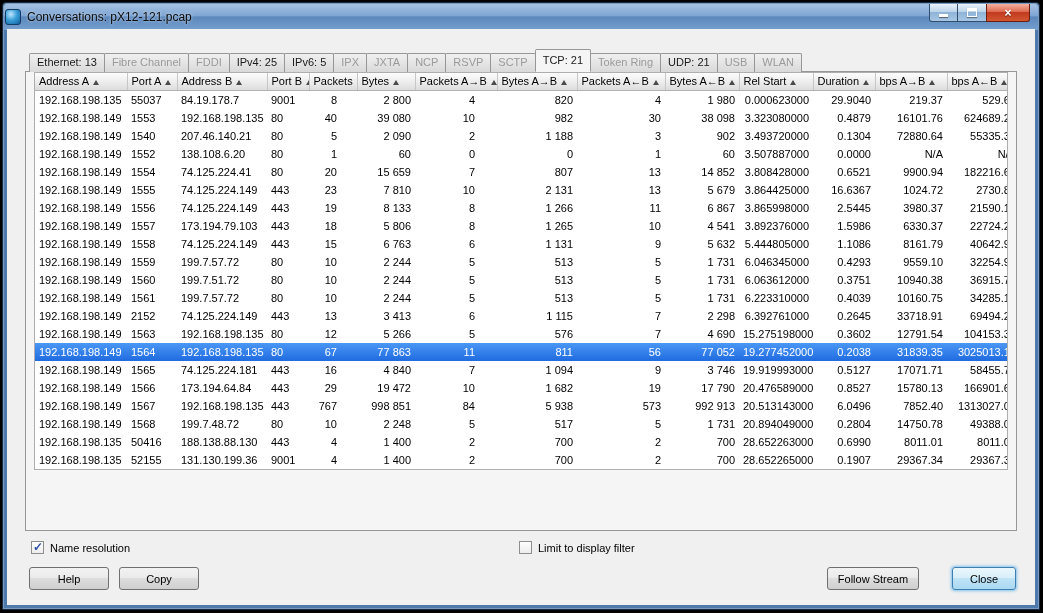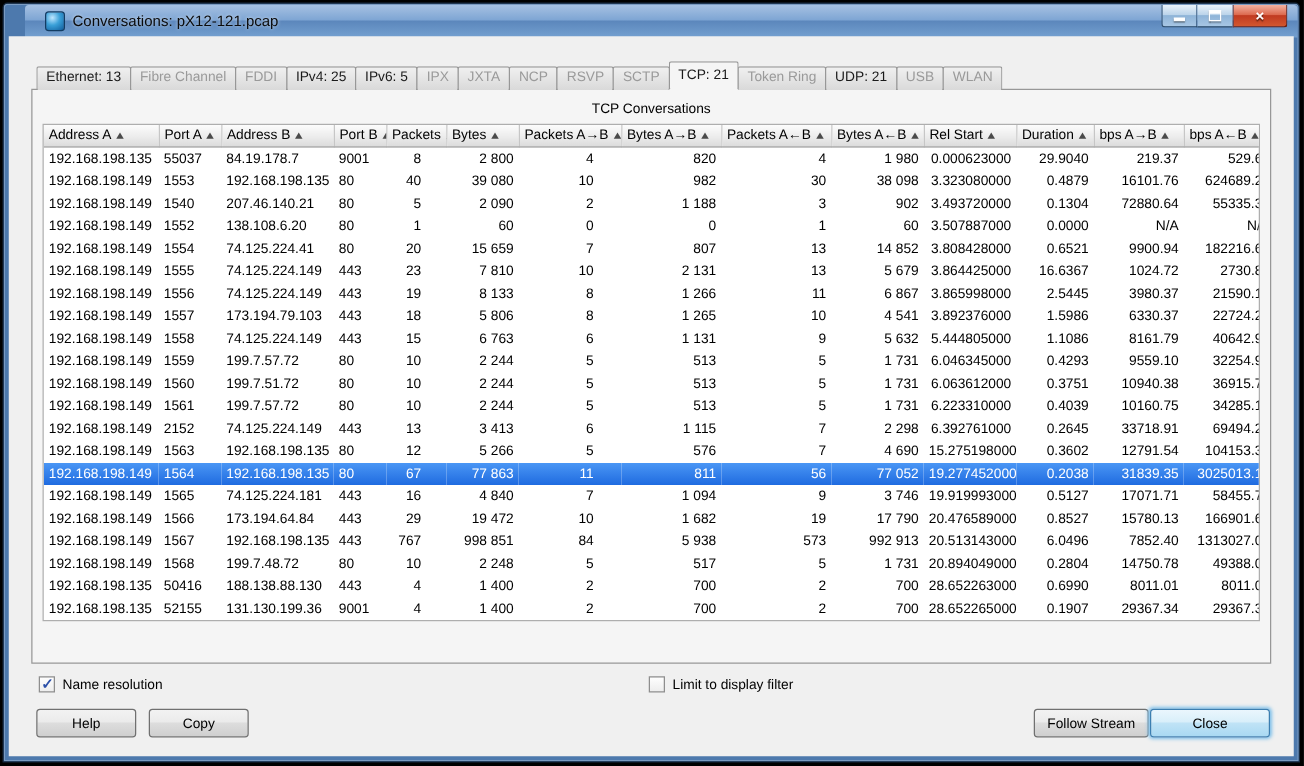--- a/index.html
+++ b/index.html
@@ -1,18 +1,18 @@
 <!DOCTYPE html>
 <html style="--sel: #1f6be0; --sel-light: #4b97f5;"><head>
 <meta charset="utf-8">
 <style>
   * { box-sizing: border-box; margin: 0; padding: 0; }
   html,body { width:1043px; height:613px; background:#000; font-family:"Liberation Sans", sans-serif; overflow:hidden; }
   .window { position:absolute; left:2px; top:2px; right:3px; bottom:3px; background:#4d79ad; border:1px solid #16293f; border-radius:4px 4px 0 0; box-shadow: inset 0 0 0 1px rgba(255,255,255,.25); }
-  .titlebar { position:absolute; left:17px; right:1px; top:1px; height:26px; border-radius:3px 3px 0 0; display:flex; align-items:center; padding-left:16px; background:linear-gradient(180deg,#a6c1e2 0%, #7fa6d4 45%, #5c87bc 50%, #74a0d0 100%); }
+  .titlebar { position:absolute; left:1px; right:1px; top:1px; height:26px; border-radius:3px 3px 0 0; display:flex; align-items:center; padding-left:1px; background:linear-gradient(180deg,#a6c1e2 0%, #7fa6d4 45%, #5c87bc 50%, #74a0d0 100%); }
   .app-icon { width:16px; height:16px; border-radius:3px; background:radial-gradient(circle at 35% 30%, #bfe6ff 0%, #3aa0d8 45%, #0f5c9c 100%); border:1px solid #123c63; margin-right:6px; flex:0 0 auto; }
   .title-text { font-size:12px; color:#0b0b0b; text-shadow:0 0 3px rgba(255,255,255,.7); white-space:nowrap; }
   .win-controls { position:absolute; top:0; right:8px; display:flex; }
   .win-btn { height:18px; border:1px solid #32506e; border-top:none; display:flex; align-items:center; justify-content:center; background:linear-gradient(180deg,#e9f2fa 0%, #bcd4ea 45%, #8fb4d8 50%, #a7c6e4 100%); }
   .win-btn.min { width:29px; border-radius:0 0 0 3px; }
   .win-btn.max { width:28px; border-left:none; border-right:none; }
   .win-btn.close { width:44px; border-radius:0 0 3px 0; background:linear-gradient(180deg,#f3b1a0 0%, #dd6b50 45%, #c13a20 50%, #d2572f 100%); border-color:#6e1e10; }
   .glyph-min { width:9px; height:3px; background:#fff; box-shadow:0 1px 1px rgba(0,0,0,.5); margin-top:6px; }
   .glyph-max { width:10px; height:9px; border:1px solid #fff; border-top-width:3px; box-shadow:0 1px 1px rgba(0,0,0,.4); }
   .glyph-close { color:#fff; font-size:12px; font-weight:bold; line-height:1; text-shadow:0 1px 1px rgba(0,0,0,.5); }
@@ -39,21 +39,21 @@
   .chk { position:absolute; top:512px; display:flex; align-items:center; font-size:11px; color:#000; cursor:default; }
   .chk.left { left:24px; }
   .chk.mid { left:512px; }
   .box { width:13px; height:13px; border:1px solid #8e8e8e; background:linear-gradient(180deg,#fefefe,#ededed); margin-right:6px; position:relative; flex:0 0 auto; }
   .box.checked::after { content:"\2713"; position:absolute; left:1px; top:-2px; font-size:12px; font-weight:bold; color:#2b4fa8; }
 
   .btn { position:absolute; top:538px; height:23px; font-family:inherit; font-size:11px; color:#000; border:1px solid #707070; border-radius:3px; background:linear-gradient(180deg,#f2f2f2 0%, #ebebeb 45%, #dddddd 50%, #cfcfcf 100%); }
   .btn.help { left:22px; width:80px; }
   .btn.copy { left:112px; width:80px; }
   .btn.follow { right:116px; width:92px; }
-  .btn.close-btn { right:19px; width:96px; border-color:#3c7fb1; background:linear-gradient(180deg,#eaf6fd 0%, #d9effa 45%, #c0e3f6 50%, #a9d9f2 100%); box-shadow:0 0 3px 1px #7fc0ea; }
+  .btn.close-btn { right:19px; width:64px; border-color:#3c7fb1; background:linear-gradient(180deg,#eaf6fd 0%, #d9effa 45%, #c0e3f6 50%, #a9d9f2 100%); box-shadow:0 0 3px 1px #7fc0ea; }
 </style>
 </head>
 <body>
 
 <div class="window">
   <div class="titlebar">
     <span class="app-icon"></span>
     <span class="title-text">Conversations: pX12-121.pcap</span>
     <div class="win-controls">
       <div class="win-btn min">
@@ -81,21 +81,20 @@
         <div class="tab disabled">RSVP</div>
         <div class="tab disabled">SCTP</div>
         <div class="tab active">TCP: 21</div>
         <div class="tab disabled">Token Ring</div>
         <div class="tab">UDP: 21</div>
         <div class="tab disabled">USB</div>
         <div class="tab disabled">WLAN</div>
       </div>
 
     <div class="notebook">
-      <div class="panel-title">TCP Conversations</div>
       <div class="table-wrap">
         <table id="conv-table">
           <colgroup id="conv-cols">
               <col style="width: 92px;">
               <col style="width: 50px;">
               <col style="width: 90px;">
               <col style="width: 42px;">
               <col style="width: 48px;">
               <col style="width: 58px;">
               <col style="width: 82px;">

